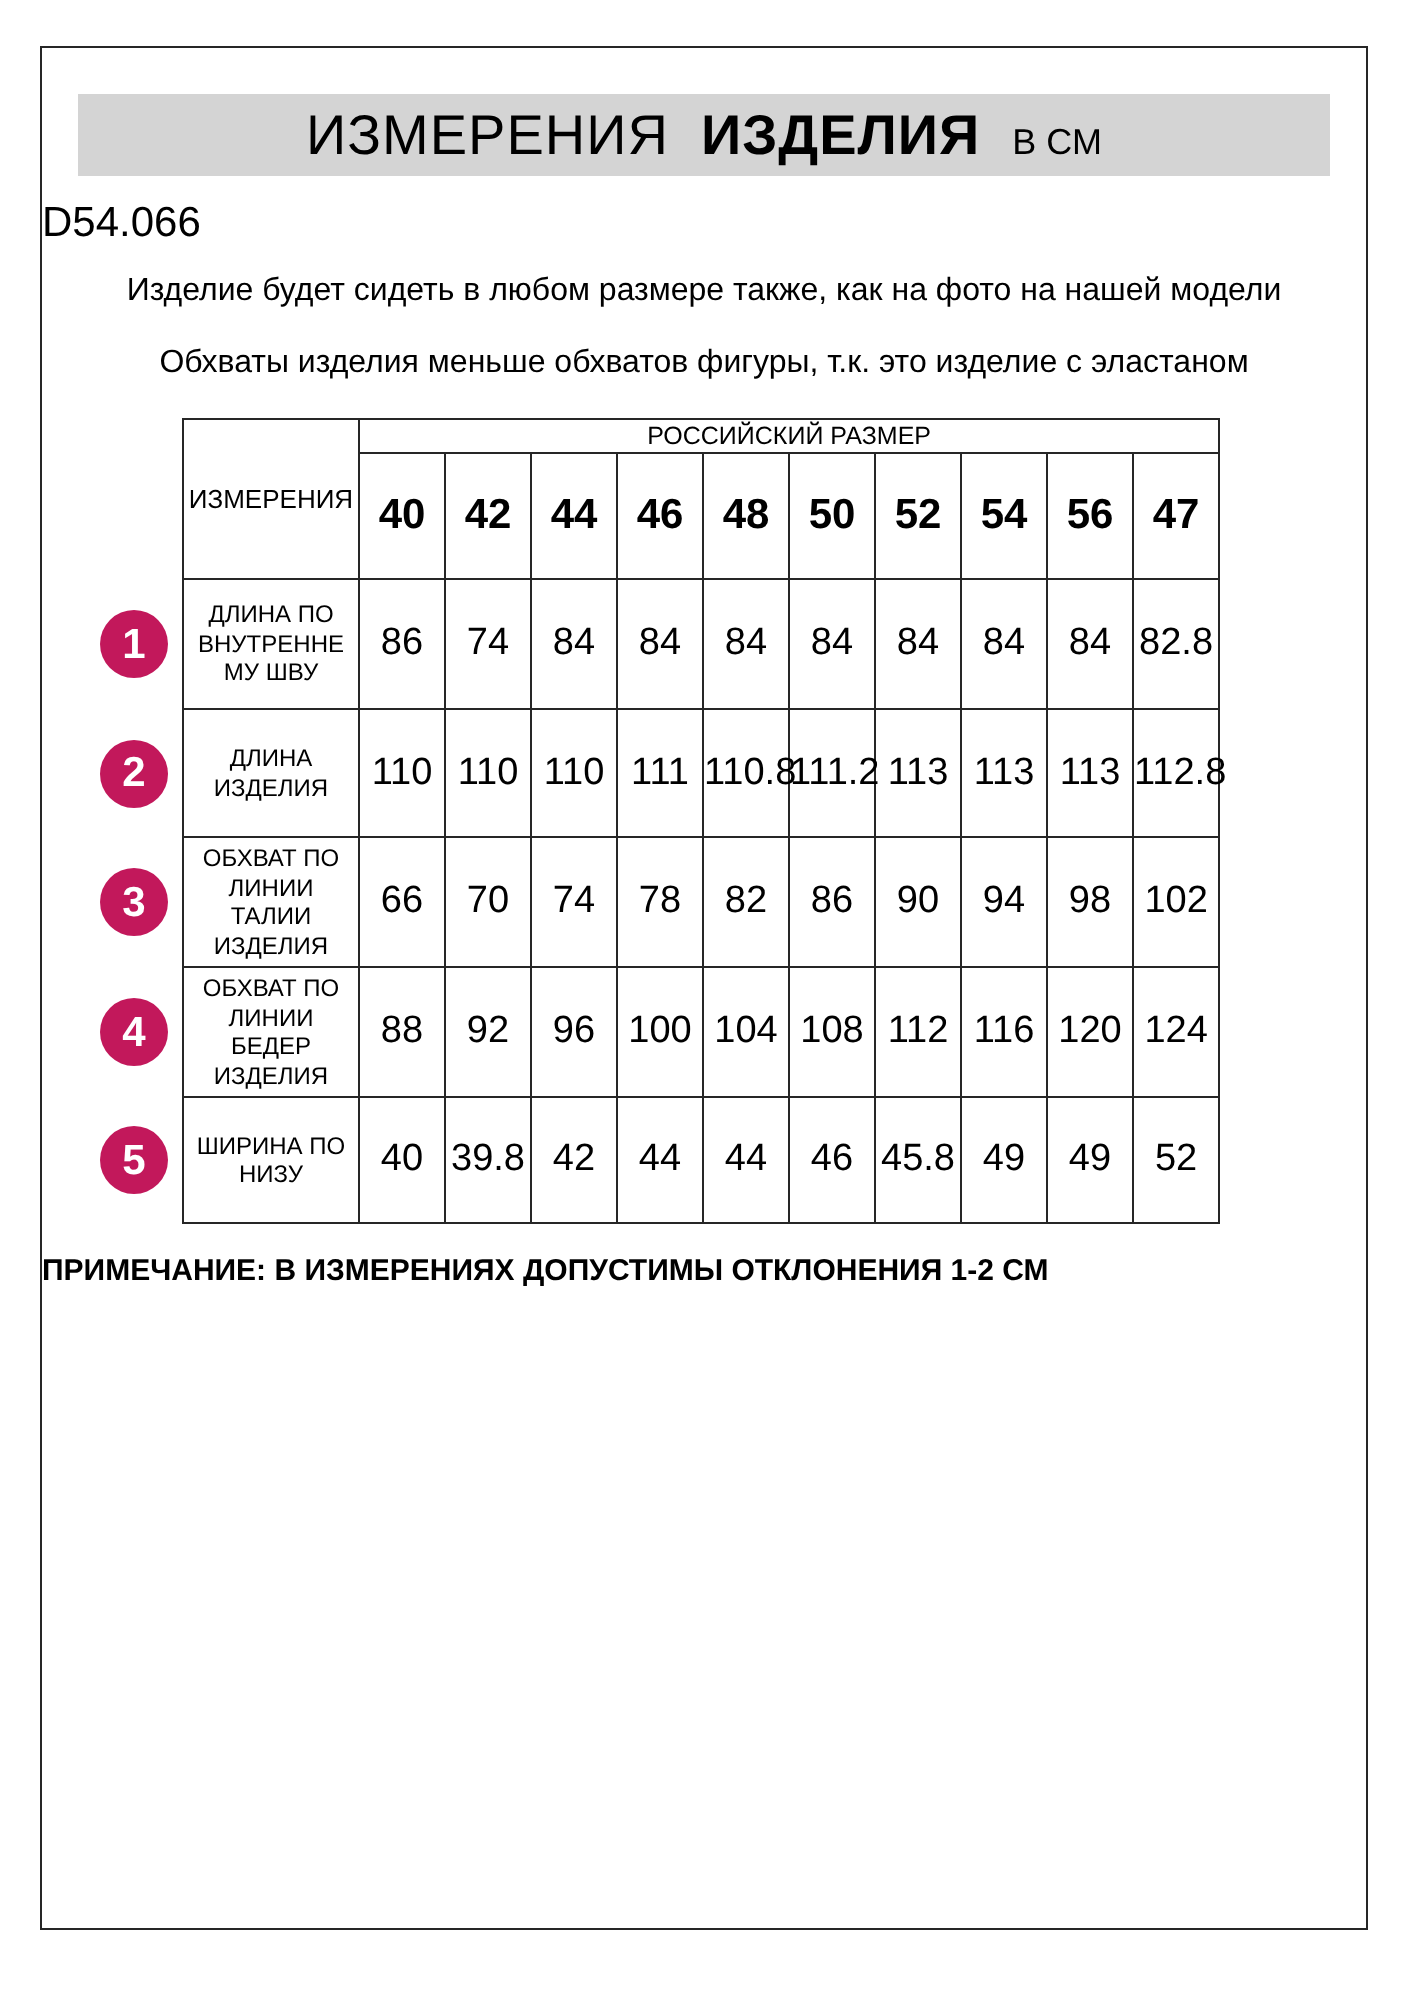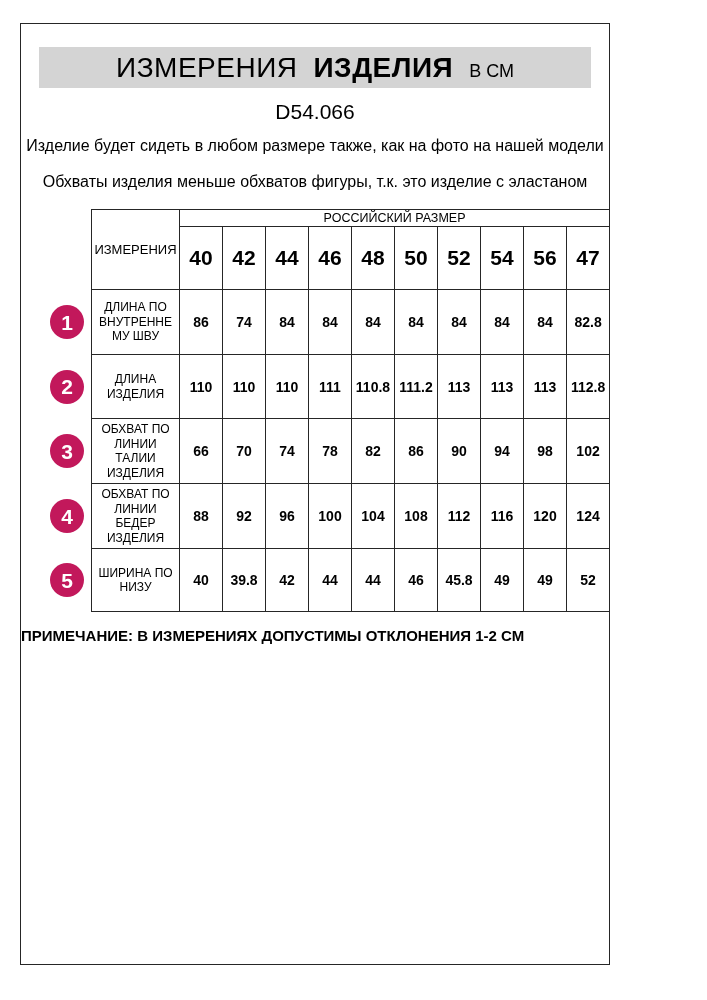--- a/index.html
+++ b/index.html
@@ -6,38 +6,38 @@
   html, body {
     margin: 0; padding: 0;
     width: 707px; height: 1000px;
     background: #ffffff;
     font-family: "Liberation Sans", sans-serif;
     color: #000;
   }
   .canvas { position: relative; width: 707px; height: 1000px; background: #fff; overflow: hidden; }
   .frame {
     position: absolute; left: 20px; top: 23px;
-    width: 590px; height: 942px;
+    width: 664px; height: 942px;
     border: 1.5px solid #262626;
     background: #fff;
   }
   .title-bar {
     margin: 23px 18px 0 18px;
     height: 41px;
     background: #d4d4d4;
     text-align: center;
     line-height: 41px;
     white-space: nowrap;
   }
   .title-main { font-size: 28px; letter-spacing: 0.5px; }
   .title-bold { font-size: 28px; font-weight: bold; margin-left: 16px; letter-spacing: 0.5px; }
   .title-unit { font-size: 18px; margin-left: 16px; }
   .model {
     margin-top: 12px;
-    text-align: center;
+    text-align: left;
     font-size: 21px;
   }
   .para {
     width: 580px;
     margin: 13px auto 0 auto;
     text-align: center;
     font-size: 16px;
     line-height: 18.5px;
   }
   .para.second { margin-top: 17px; }
@@ -62,21 +62,21 @@
   .group-cell  { height: 17px; font-size: 12.5px; font-weight: normal; line-height: 13px; }
   .size-cell   { height: 63px; font-size: 21px; font-weight: bold; }
   .label-cell  {
     position: relative;
     font-size: 12px; font-weight: normal;
     line-height: 14.5px;
     padding: 2px 3px;
     overflow-wrap: break-word;
     word-break: break-word;
   }
-  .value-cell  { font-size: 14px; font-weight: bold; }
+  .value-cell  { font-size: 19px; font-weight: normal; }
   tr.row-0 { height: 65px; }
   tr.row-1 { height: 64px; }
   tr.row-2 { height: 65px; }
   tr.row-3 { height: 65px; }
   tr.row-4 { height: 63px; }
   .badge {
     position: absolute;
     left: -42px; top: 50%;
     transform: translateY(-50%);
     width: 34px; height: 34px;

